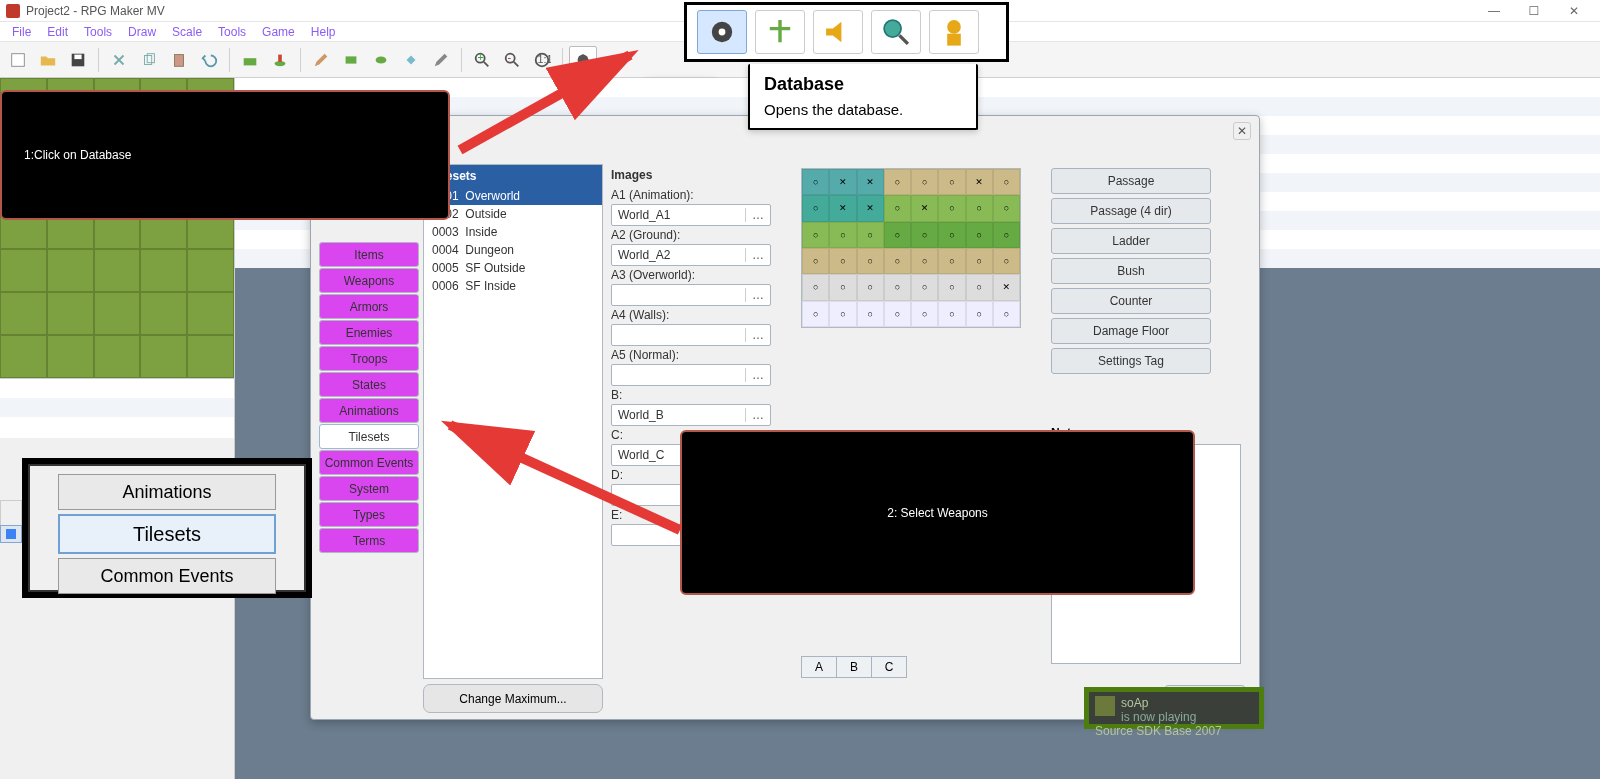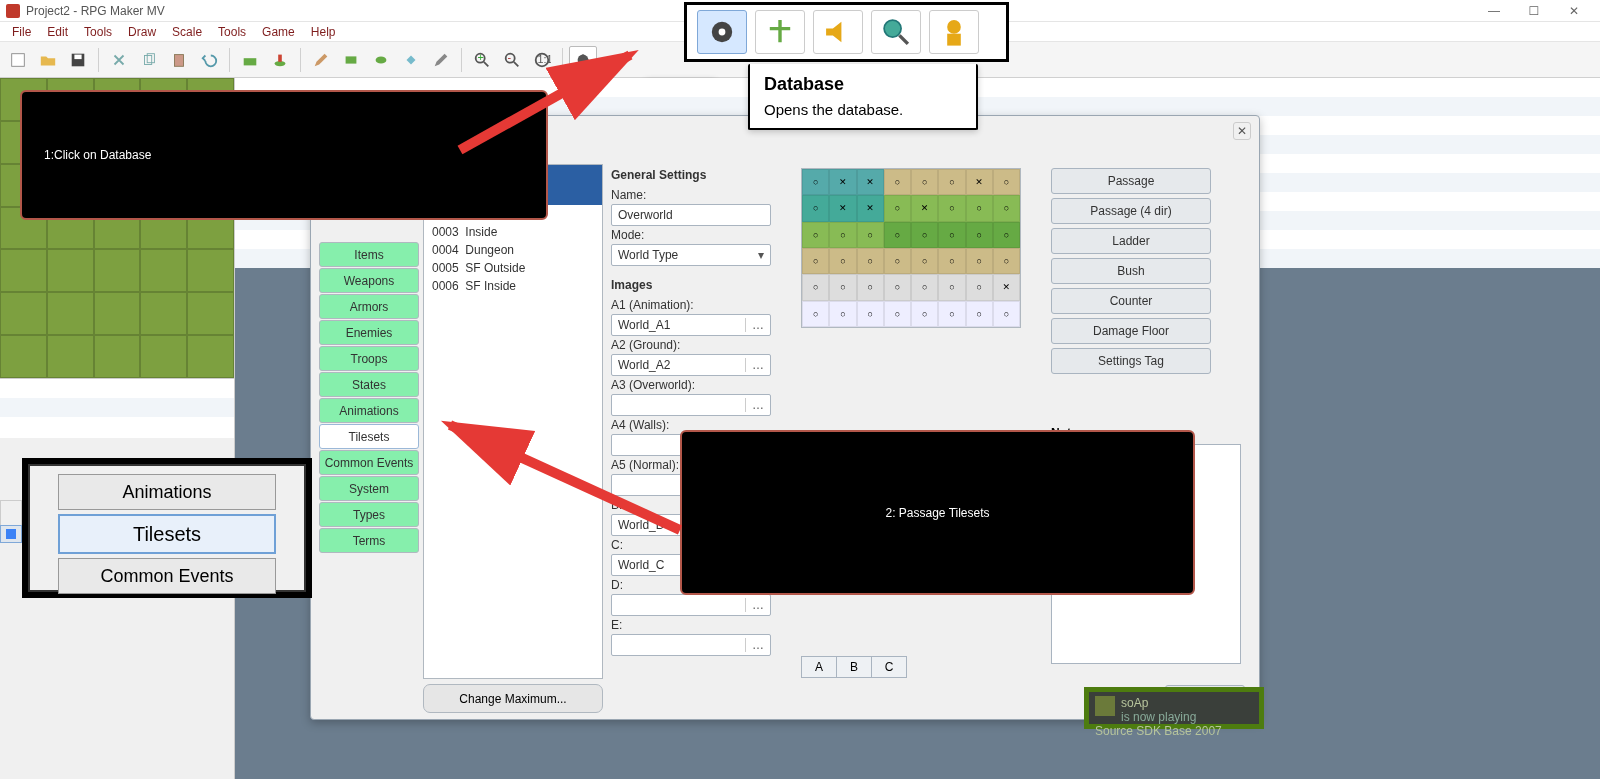--- a/index.html
+++ b/index.html
@@ -2,37 +2,37 @@
 <html><head>
 <meta charset="utf-8">
 <style>
   * { box-sizing: border-box; margin: 0; padding: 0; font-family: "Segoe UI", Tahoma, sans-serif; font-size: 12px; }
   body { background: #fff; width: 1600px; height: 779px; overflow: hidden; position: relative; }
   .titlebar { height: 22px; background: #fff; display: flex; align-items: center; padding: 0 6px; border-bottom: 1px solid #e5e5e5; }
   .titlebar .icon { width: 14px; height: 14px; background: #c0392b; border-radius: 2px; margin-right: 6px; }
   .titlebar .title { color: #555; flex: 1; }
   .titlebar .winbtn { width: 40px; text-align: center; color: #666; }
   .menubar { height: 20px; display: flex; gap: 4px; padding: 0 6px; align-items: center; border-bottom: 1px solid #e5e5e5; }
-  .menubar .mi { padding: 0 6px; color: #7f1d1d; cursor: default; }
+  .menubar .mi { padding: 0 6px; color: #8b5cf6; cursor: default; }
   .toolbar { height: 36px; background: #f5f5f5; border-bottom: 1px solid #d0d0d0; display: flex; align-items: center; padding: 0 4px; gap: 2px; }
   .tb { width: 28px; height: 28px; border: 1px solid transparent; border-radius: 2px; display: flex; align-items: center; justify-content: center; }
   .tb svg { width: 18px; height: 18px; }
   .tb-sep { width: 1px; height: 24px; background: #d0d0d0; margin: 0 4px; }
   .content { position: absolute; top: 78px; left: 0; right: 0; bottom: 0; background: #6b7c8c; display:flex; }
   .leftpanel { width: 235px; background: #f0f0f0; border-right: 1px solid #ccc; display:flex; flex-direction:column; }
   .tilegrid { flex:0 0 300px; background: #7da040; display:grid; grid-template-columns: repeat(5,1fr); grid-template-rows: repeat(7,1fr); }
   .tilegrid div { border:1px solid rgba(0,0,0,.18); }
   .rowstripe { height:19px; }
   .rowstripe:nth-child(even){ background:#f1f5f9;}
   .rowstripe:nth-child(odd){ background:#fff;}
 
   .dialog { position:absolute; left:310px; top:115px; width:950px; height:605px; background:#f0f0f0; border:1px solid #9aa6b2; border-radius:4px; box-shadow:0 3px 10px rgba(0,0,0,.25); }
   .dialog-close { position:absolute; right:8px; top:6px; width:18px; height:18px; display:flex; align-items:center; justify-content:center; color:#555; border:1px solid #ccc; border-radius:3px;}
   .dcol-tabs { position:absolute; left:8px; top:48px; width:100px; }
-  .dtab { height:25px; border:1px solid #b0b8c0; background:#86efac; border-radius:3px; margin-bottom:1px; display:flex; align-items:center; justify-content:center; color:#333; cursor:default;}
+  .dtab { height:25px; border:1px solid #b0b8c0; background:#d946ef; border-radius:3px; margin-bottom:1px; display:flex; align-items:center; justify-content:center; color:#333; cursor:default;}
   .dtab.selected { background:#fff; font-weight:normal; border-color:#9bb8d8; }
   .dcol-list { position:absolute; left:112px; top:48px; width:180px; height:515px; background:#fff; border:1px solid #b0b8c0; }
   .listhead { background:#2b5fa3; color:#fff; font-weight:bold; padding:4px 8px; }
   .litem { padding:2px 8px; color:#333; font-family: "Segoe UI", monospace; font-size:11px;}
   .litem.sel { background:#2b5fa3; color:#fff;}
   .changemax { position:absolute; left:112px; top:568px; width:180px; height:29px; border:1px solid #b0b8c0; background:#e6e6e6; border-radius:7px; display:flex; align-items:center; justify-content:center;}
   .fieldpanel { position:absolute; left:300px; top:48px; width:180px; height:540px; }
   .grp { margin-bottom:8px; }
   .grp .gh { font-weight:bold; color:#333; padding:4px 0;}
   .lbl { color:#333; padding:2px 0;}
@@ -303,32 +303,20 @@
     <div class="litem"><span>0002</span> <span>Outside</span></div>
     <div class="litem"><span>0003</span> <span>Inside</span></div>
     <div class="litem"><span>0004</span> <span>Dungeon</span></div>
     <div class="litem"><span>0005</span> <span>SF Outside</span></div>
     <div class="litem"><span>0006</span> <span>SF Inside</span></div>
   </div>
   <div class="changemax">Change Maximum...</div>
 
   <div class="fieldpanel">
     <div class="grp">
-      <div class="gh">General Settings</div>
-      <div class="lbl">Name:</div>
-      <div class="inp">
-          <span>Overworld</span>
-        </div>
-      <div class="lbl">Mode:</div>
-      <div class="inp sel">
-          <span>World Type</span>
-          <span class="dd">▾</span>
-        </div>
-    </div>
-    <div class="grp">
       <div class="gh">Images</div>
       <div class="lbl">A1 (Animation):</div>
       <div class="inp sel">
           <span>World_A1</span>
           <span class="ell">…</span>
         </div>
       <div class="lbl">A2 (Ground):</div>
       <div class="inp sel">
           <span>World_A2</span>
           <span class="ell">…</span>
@@ -477,34 +465,34 @@
         <rect x="6" y="11" width="8" height="7" fill="#e6a817"></rect>
       </svg>
     </div>
 </div>
 
 <div class="tooltip" style="left:748px; top:64px; width:230px; padding:10px 14px; border:2px solid #000; border-top:none;">
   <div class="tt-title" style="font-size:18px">Database</div>
   <div style="font-size:15px; margin-top:6px">Opens the database.</div>
 </div>
 
-<div class="callout" style="left:0; top:90px; width:528px; height:130px;margin-left:20px;">
+<div class="callout" style="left:0; top:90px; width:450px; height:130px;">
   <span>1:Click on Database</span>
 </div>
 <svg class="arrow" style="left:450px; top:40px;" width="200" height="120">
   <defs>
       <marker id="ah1" markerWidth="10" markerHeight="10" refX="8" refY="3" orient="auto">
         <path d="M0,0 L0,6 L9,3 z" fill="#e53935"></path>
       </marker>
     </defs>
   <line x1="10" y1="110" x2="180" y2="15" stroke="#e53935" stroke-width="10" marker-end="url(#ah1)"></line>
 </svg>
 
 <div class="callout sm" style="left:680px; top:430px; width:515px; height:165px; justify-content:center;">
-  <span>2: Passage Tilesets</span>
+  <span>2: Select Weapons</span>
 </div>
 <svg class="arrow" style="left:430px; top:410px;" width="260" height="140">
   <defs>
       <marker id="ah2" markerWidth="10" markerHeight="10" refX="8" refY="3" orient="auto">
         <path d="M0,0 L0,6 L9,3 z" fill="#e53935"></path>
       </marker>
     </defs>
   <line x1="250" y1="120" x2="20" y2="15" stroke="#e53935" stroke-width="10" marker-end="url(#ah2)"></line>
 </svg>
 

